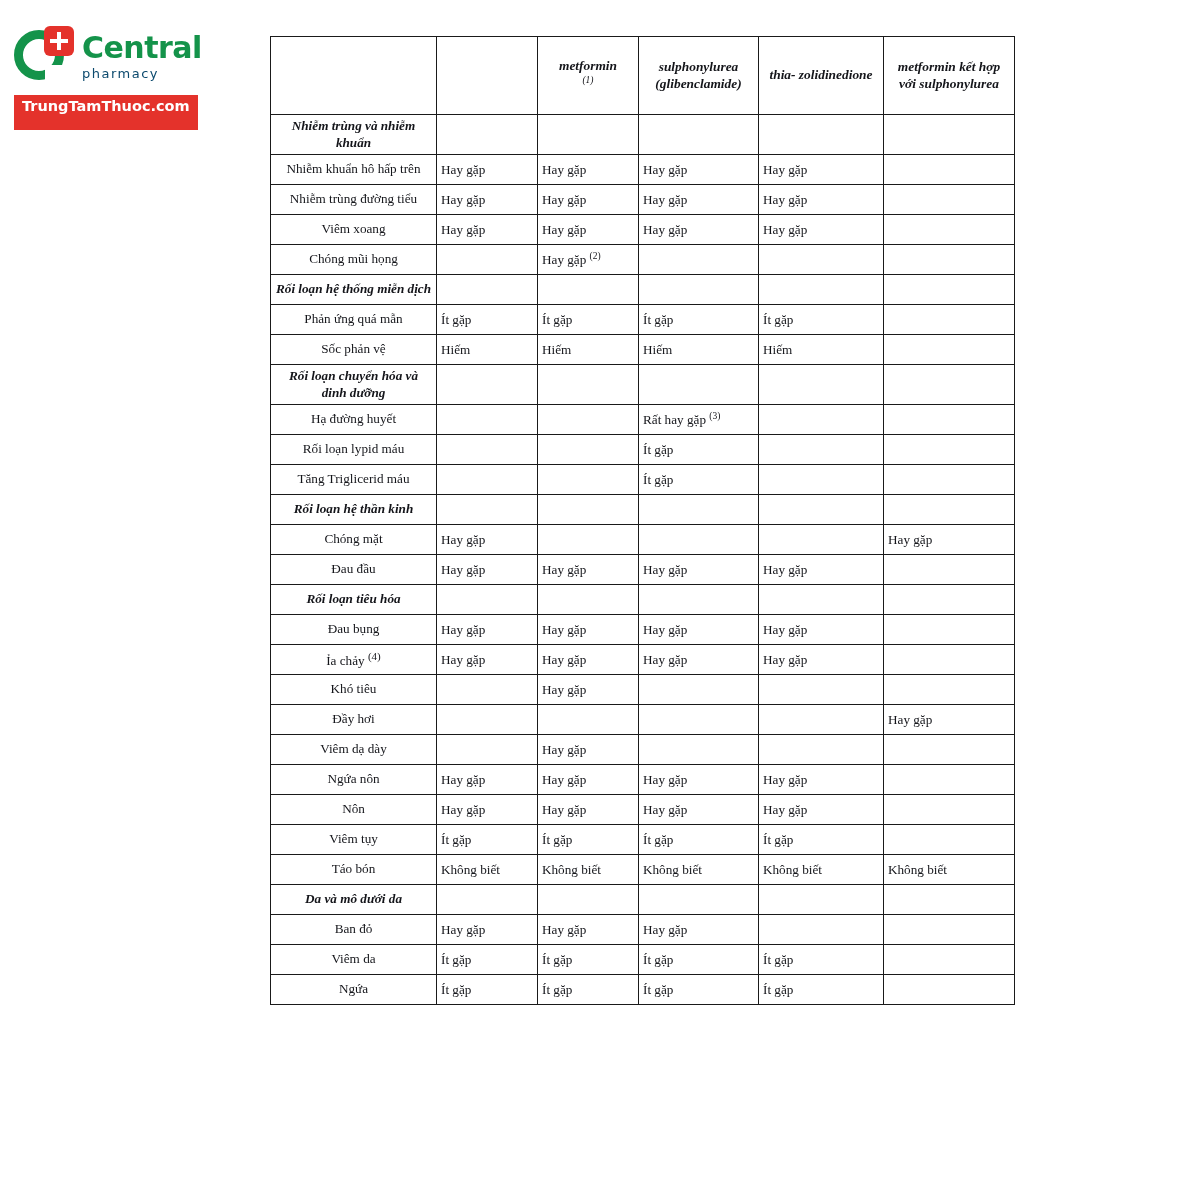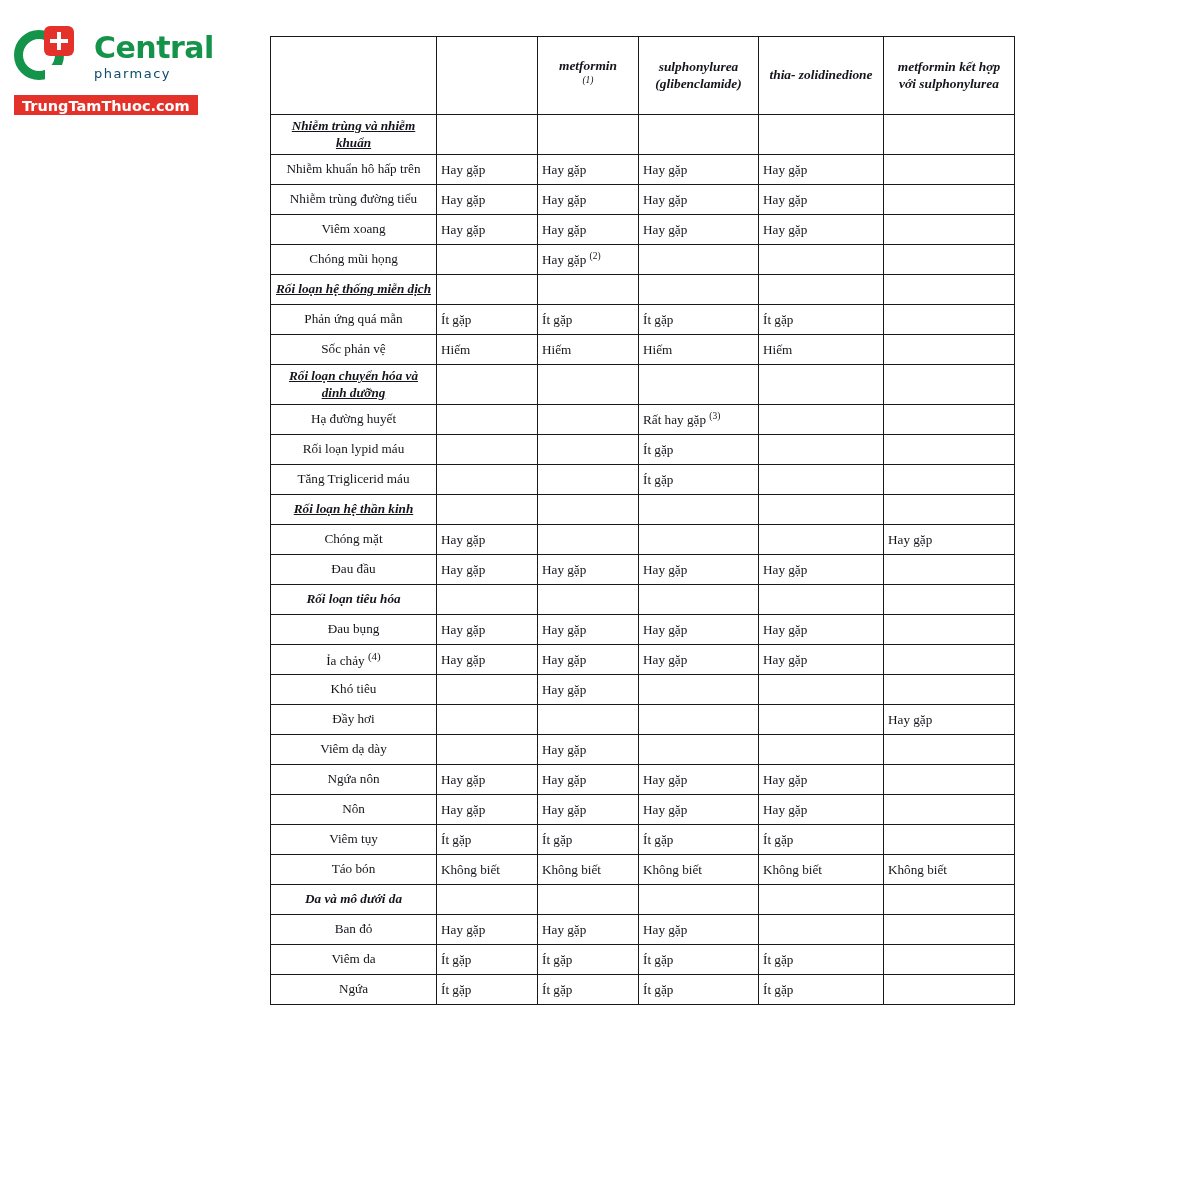--- a/index.html
+++ b/index.html
@@ -16,21 +16,21 @@
   
   #logo-block {
     position: absolute;
     left: 14px;
     top: 26px;
     width: 210px;
   }
   #logo-row {
     display: flex;
     align-items: center;
-    gap: 20px;
+    gap: 8px;
   }
   #logo-mark {
     width: 60px;
     height: 60px;
     position: relative;
     flex: 0 0 auto;
   }
   #logo-mark .c-ring {
     position: absolute;
     left: 0; top: 4px;
@@ -74,21 +74,21 @@
     margin-top: 4px;
     text-align: left;
   }
   #logo-url {
     margin-top: 9px;
     background: #e4322b;
     color: #ffffff;
     font-family: "DejaVu Sans", sans-serif;
     font-size: 14.5px;
     font-weight: bold;
-    padding: 3px 8px 1px 8px;
+    padding: 3px 8px 16px 8px;
     display: inline-block;
     letter-spacing: 0px;
   }
 
   
   #doc-table {
     position: absolute;
     left: 270px;
     top: 36px;
     width: 744px;
@@ -123,21 +123,21 @@
 
   td.hdr-blank { border-top: 1px solid #1a1a1a; }
 
   tr.group td.grp {
     font-weight: bold;
     font-style: italic;
     text-align: center;
     line-height: 1.25;
     font-size: 13.6px;
   }
-  tr.group td.grp.two-line { height: 46px; text-decoration: underline; }
+  tr.group td.grp.two-line { height: 46px; }
 
   td.rowlabel {
     text-align: center;
     line-height: 1.25;
   }
   td.rowlabel.two-line { height: 46px; }
 
   td.val {
     text-align: left;
     padding-left: 7px;

